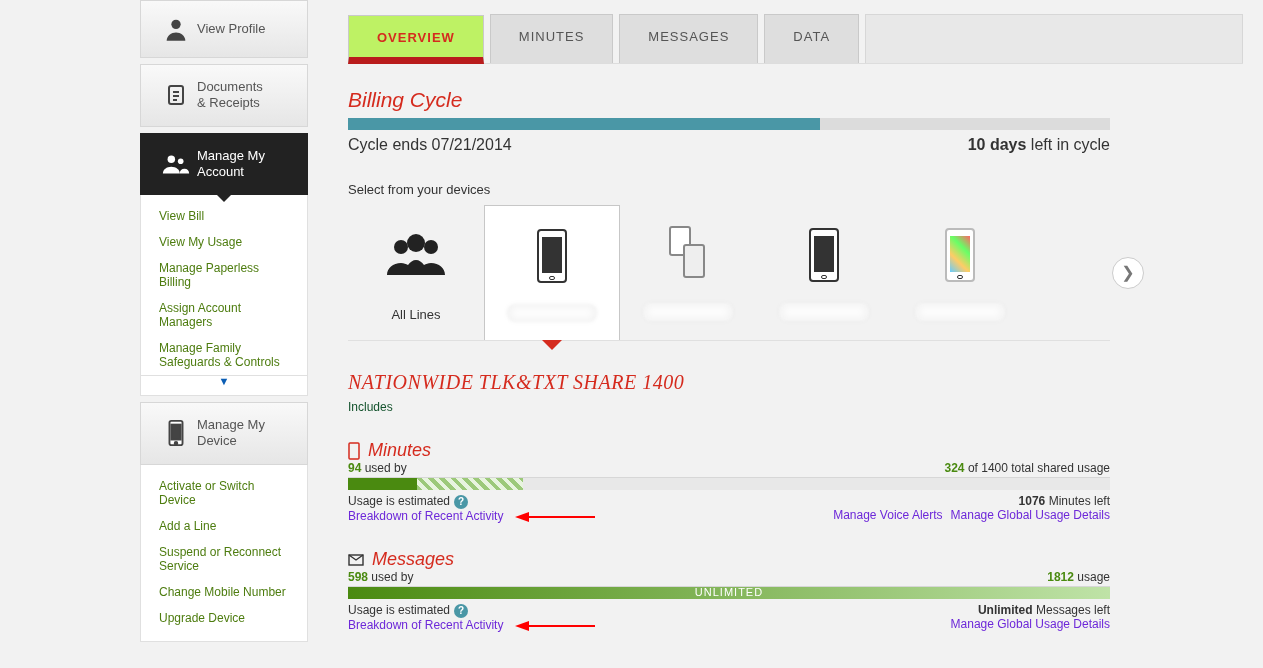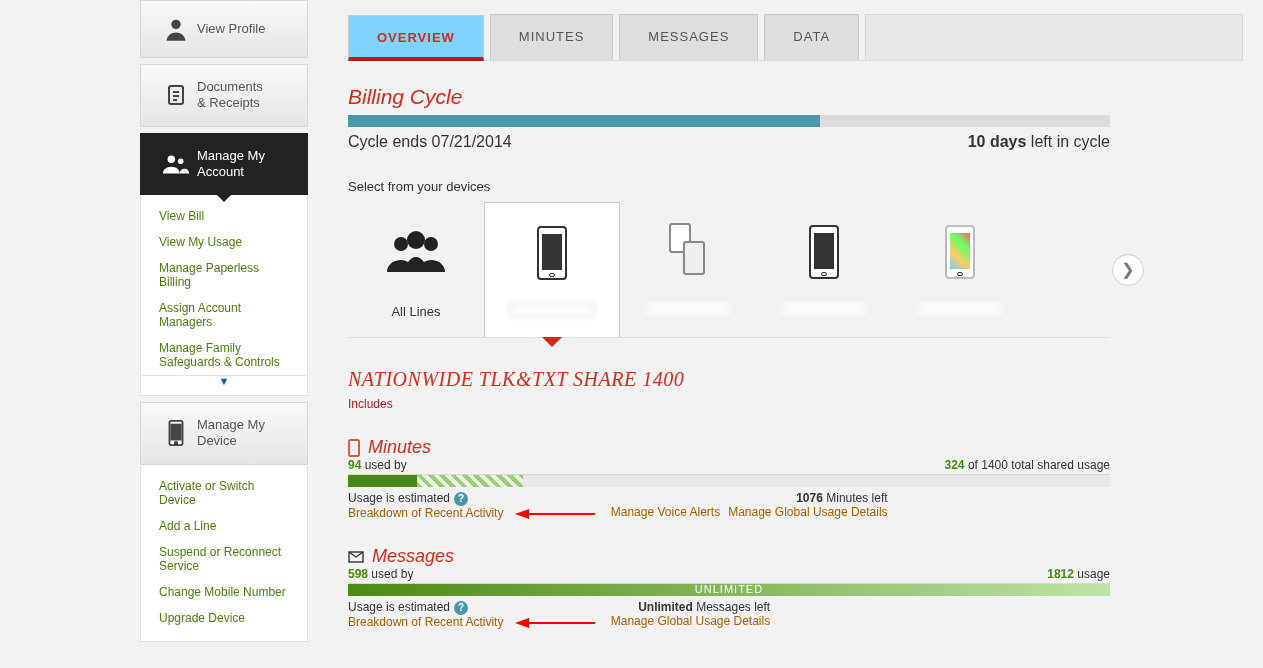--- a/index.html
+++ b/index.html
@@ -17,54 +17,54 @@
   .sideblock.dark .lab { color:#fff; }
   .sublist { background:#fff; border:1px solid #e0e0e0; border-top:none; padding: 8px 0 10px 0; margin-top:-6px; margin-bottom:6px; }
   .sublist a { display:block; padding:6px 18px; color:#4d7c0f; text-decoration:none; font-size:12px; cursor:pointer; }
   .sublist .arrbar { height:10px; border-top:1px solid #e0e0e0; display:flex; justify-content:center; align-items:center; }
   .sublist .arrbar span { color:#0b5db4; font-size:11px; }
 
   
   .main { flex:1; padding: 14px 20px 0 18px; }
   .tabs { display:flex; border-bottom:1px solid #ddd; }
   .tab { padding:14px 28px 12px 28px; background:#dedede; border:1px solid #c9c9c9; border-bottom:none; margin-right:6px; color:#555; font-size:13px; letter-spacing:1px; cursor:pointer; }
-  .tab.active { background:#7dd3fc; color:#d52b1e; font-weight:bold; border-bottom:4px solid #b91c1c; position:relative; top:1px; }
+  .tab.active { background:#bef264; color:#d52b1e; font-weight:bold; border-bottom:7px solid #b91c1c; position:relative; top:1px; }
   .spacer-tab { flex:1; background:#e8e8e8; border:1px solid #d7d7d7; border-bottom:none; }
 
   .section-title { font-family: Liberation Sans, sans-serif; font-style:italic; color:#d52b1e; font-size:21px; margin-top:24px; }
   .cyclebar-wrap { margin-top:6px; }
   .cyclebar { width:762px; height:12px; background:#dcdcdc; position:relative; }
   .cyclebar .fill { position:absolute; left:0; top:0; bottom:0; background:#4a97a6; width:62%; }
   .cyclerow { display:flex; justify-content:space-between; margin-top:6px; font-size:16px; width:762px; }
 
   .devices-head { margin-top:28px; font-size:13px; color:#333; }
   .devstrip { display:flex; align-items:stretch; margin-top:8px; border-bottom:1px solid #e0e0e0; padding-bottom:0; width:762px; position:relative; }
   .devcard { width:136px; min-width:136px; text-align:center; padding:10px 4px 18px 4px; cursor:pointer; }
   .devcard.sel { border:1px solid #c7c7c7; border-bottom:none; background:#fff; position:relative; }
   .devcard.sel::after { content:""; position:absolute; bottom:-10px; left:50%; margin-left:-10px; border-left:10px solid transparent; border-right:10px solid transparent; border-top:10px solid #d52b1e; }
   .devcard .img { height:80px; display:flex; align-items:center; justify-content:center; }
   .devcard .blur { width:90px; height:18px; background:#fff; border-radius:8px; margin:8px auto 0 auto; box-shadow:0 0 8px 4px rgba(0,0,0,0.05) inset, 0 0 6px rgba(0,0,0,0.03); filter:blur(1px); }
   .devcard .alllines { font-size:13px; color:#333; margin-top:12px; display:block; }
   .devnext { position:absolute; right:-34px; top:50%; margin-top:-16px; width:32px; height:32px; border-radius:50%; background:#fff; border:1px solid #ccc; display:flex; align-items:center; justify-content:center; cursor:pointer; color:#777; font-size:16px; }
 
   .plan-title { font-family: Georgia, 'Times New Roman', serif; font-style:italic; color:#d52b1e; font-size:20px; margin-top:30px; letter-spacing:0.5px; }
-  .plan-includes { font-size:12px; color:#b91c1c; margin-top:6px; }
+  .plan-includes { font-size:12px; color:#14532d; margin-top:6px; }
 
   .usage-title { font-family: Georgia, 'Times New Roman', serif; font-style:italic; color:#d52b1e; font-size:18px; margin-top:26px; display:flex; align-items:center; gap:8px; }
   .usage-row { display:flex; justify-content:space-between; align-items:flex-end; font-size:12px; border-bottom:1px solid #d7d7d7; padding-bottom:2px; width:762px; }
   .usage-row .l b { color:#4a8a10; }
   .usage-row .r b { color:#4a8a10; }
   .ubar { width:762px; height:12px; background:#e8e8e8; position:relative; margin-top:0; border-top: none; }
   .ubar .seg1 { position:absolute; left:0; top:0; bottom:0; width:9%; background:#4a8a10; }
   .ubar .seg2 { position:absolute; left:9%; top:0; bottom:0; width:14%; background:repeating-linear-gradient(45deg,#9cc97a,#9cc97a 4px,#e8f4df 4px,#e8f4df 8px);}
   .ubar.unl .seg1 { width:100%; background:linear-gradient(to right,#4a8a10, #bfe3a7); }
   .ubar .ulbl { position:absolute; left:0; right:0; top:-1px; text-align:center; color:#fff; font-size:11px; letter-spacing:1px; }
-  .underrow { display:flex; width:762px; margin-top:4px; font-size:12px; align-items:flex-start; }
+  .underrow { display:flex; justify-content:space-between; width:762px; margin-top:4px; font-size:12px; align-items:flex-start; }
   .underrow .tools { display:flex; gap:8px;margin-left:16px; }
-  .underrow a { color:#a16207; text-decoration:none; cursor:pointer; }
+  .underrow a { color:#6d28d9; text-decoration:none; cursor:pointer; }
   .helpdot { display:inline-block; width:14px; height:14px; border-radius:50%; background:#4a97a6; color:#fff; font-size:10px; font-weight:bold; text-align:center; line-height:14px; margin-left:4px; }
   .arrow { display:inline-block; margin-left:8px; vertical-align:middle; }
   .arrow svg { display:block; }
 
   
   .phone-rect { width:30px; height:54px; border:2px solid #333; border-radius:4px; position:relative; background:#fff; }
   .phone-rect .scr { position:absolute; left:3px; right:3px; top:6px; bottom:8px; background:#333; }
   .phone-rect.white .scr { background:linear-gradient(45deg,#6cf,#fc6,#6f6,#f66); }
   .phone-rect .home { position:absolute; bottom:1px; left:50%; margin-left:-3px; width:6px; height:4px; border:1px solid #333; border-radius:2px; }
   .flip { width:42px; height:58px; position:relative; }

